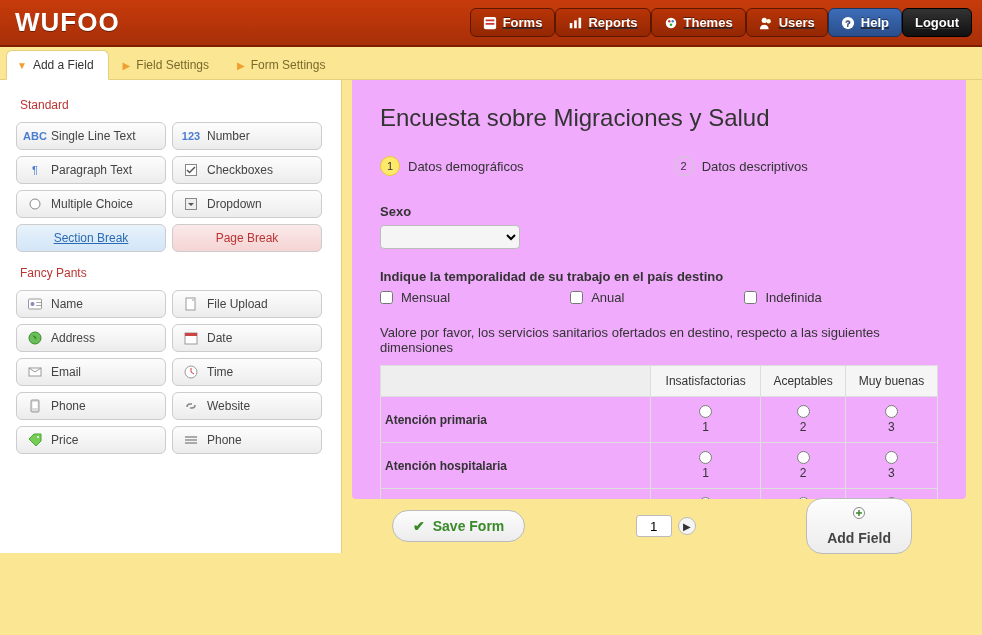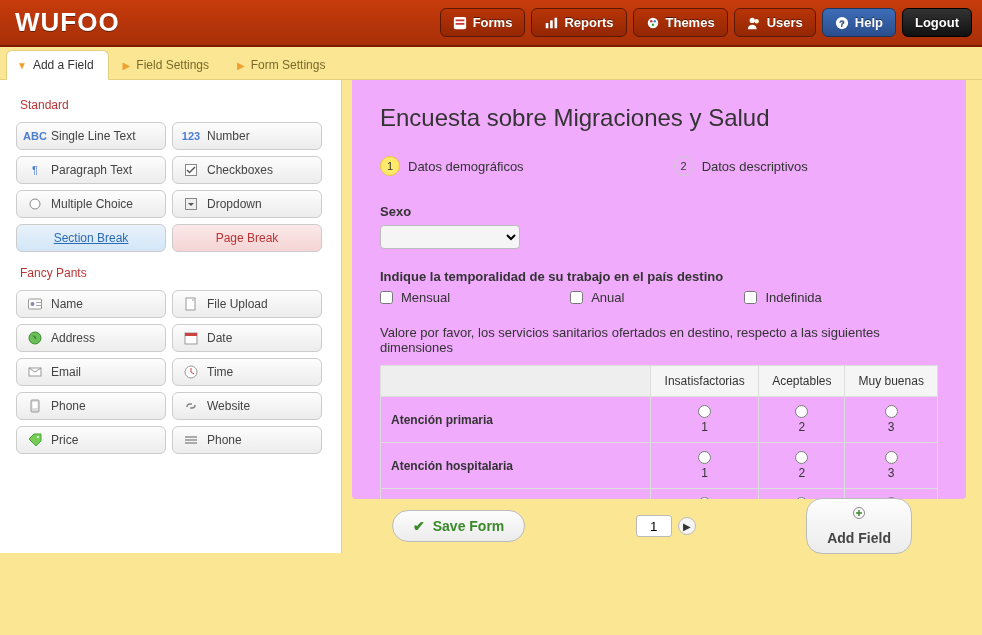--- a/index.html
+++ b/index.html
@@ -23,21 +23,21 @@
   padding: 0 10px 0 15px;
 }
 .logo {
   color: #fff;
   font-size: 26px;
   font-weight: bold;
   letter-spacing: 1px;
   font-family: Arial, sans-serif;
   text-shadow: 0 1px 0 rgba(0,0,0,.4);
 }
-.topnav { margin-left: auto; display:flex; gap:6px; align-items:center; }
+.topnav { margin-left: auto; display:flex; align-items:center;text-decoration:underline; }
 .topbtn {
   display:flex; align-items:center; gap:6px;
   background: linear-gradient(#b83407,#932703);
   border: 1px solid #5d1700;
   border-radius: 6px;
   padding: 6px 12px;
   color: #fff;
   font-weight: bold;
   font-size: 13px;
   cursor:pointer;
@@ -122,21 +122,21 @@
 .qlabel { font-size:13px; font-weight:bold; margin-bottom:6px; }
 .req { color:#c00; }
 .txtin { width:140px; height:26px; border:1px solid #bbb; border-radius:2px; padding:3px 5px; }
 .selin { width:140px; height:24px; border:1px solid #bbb; border-radius:4px; background:#f5f5f5; }
 
 .checkrow { display:flex; gap:120px; margin-top:4px; }
 .checkrow label { display:flex; align-items:center; gap:8px; font-size:13px; }
 
 .likert-intro { font-size:13px; margin: 10px 0 10px 0; }
 .likert { width:100%; border-collapse:collapse; }
-.likert th, .likert td { border:1px solid #ddd; padding:8px 10px; font-size:12px; text-align:center; }
+.likert th, .likert td { border:1px solid #ddd; padding:8px 4px; font-size:12px; text-align:center; }
 .likert th:first-child, .likert td:first-child { text-align:left; font-weight:bold; width:270px; }
 .likert thead th { background:#f5f5f5; font-weight:normal; }
 .likert thead th:first-child { background:#eee; }
 .radiocell { display:flex; flex-direction:column; align-items:center; gap:2px; }
 
 
 .bottombar {
   height: 54px;
   display:flex; align-items:center; justify-content:space-between;
   padding: 0 70px 0 50px;

